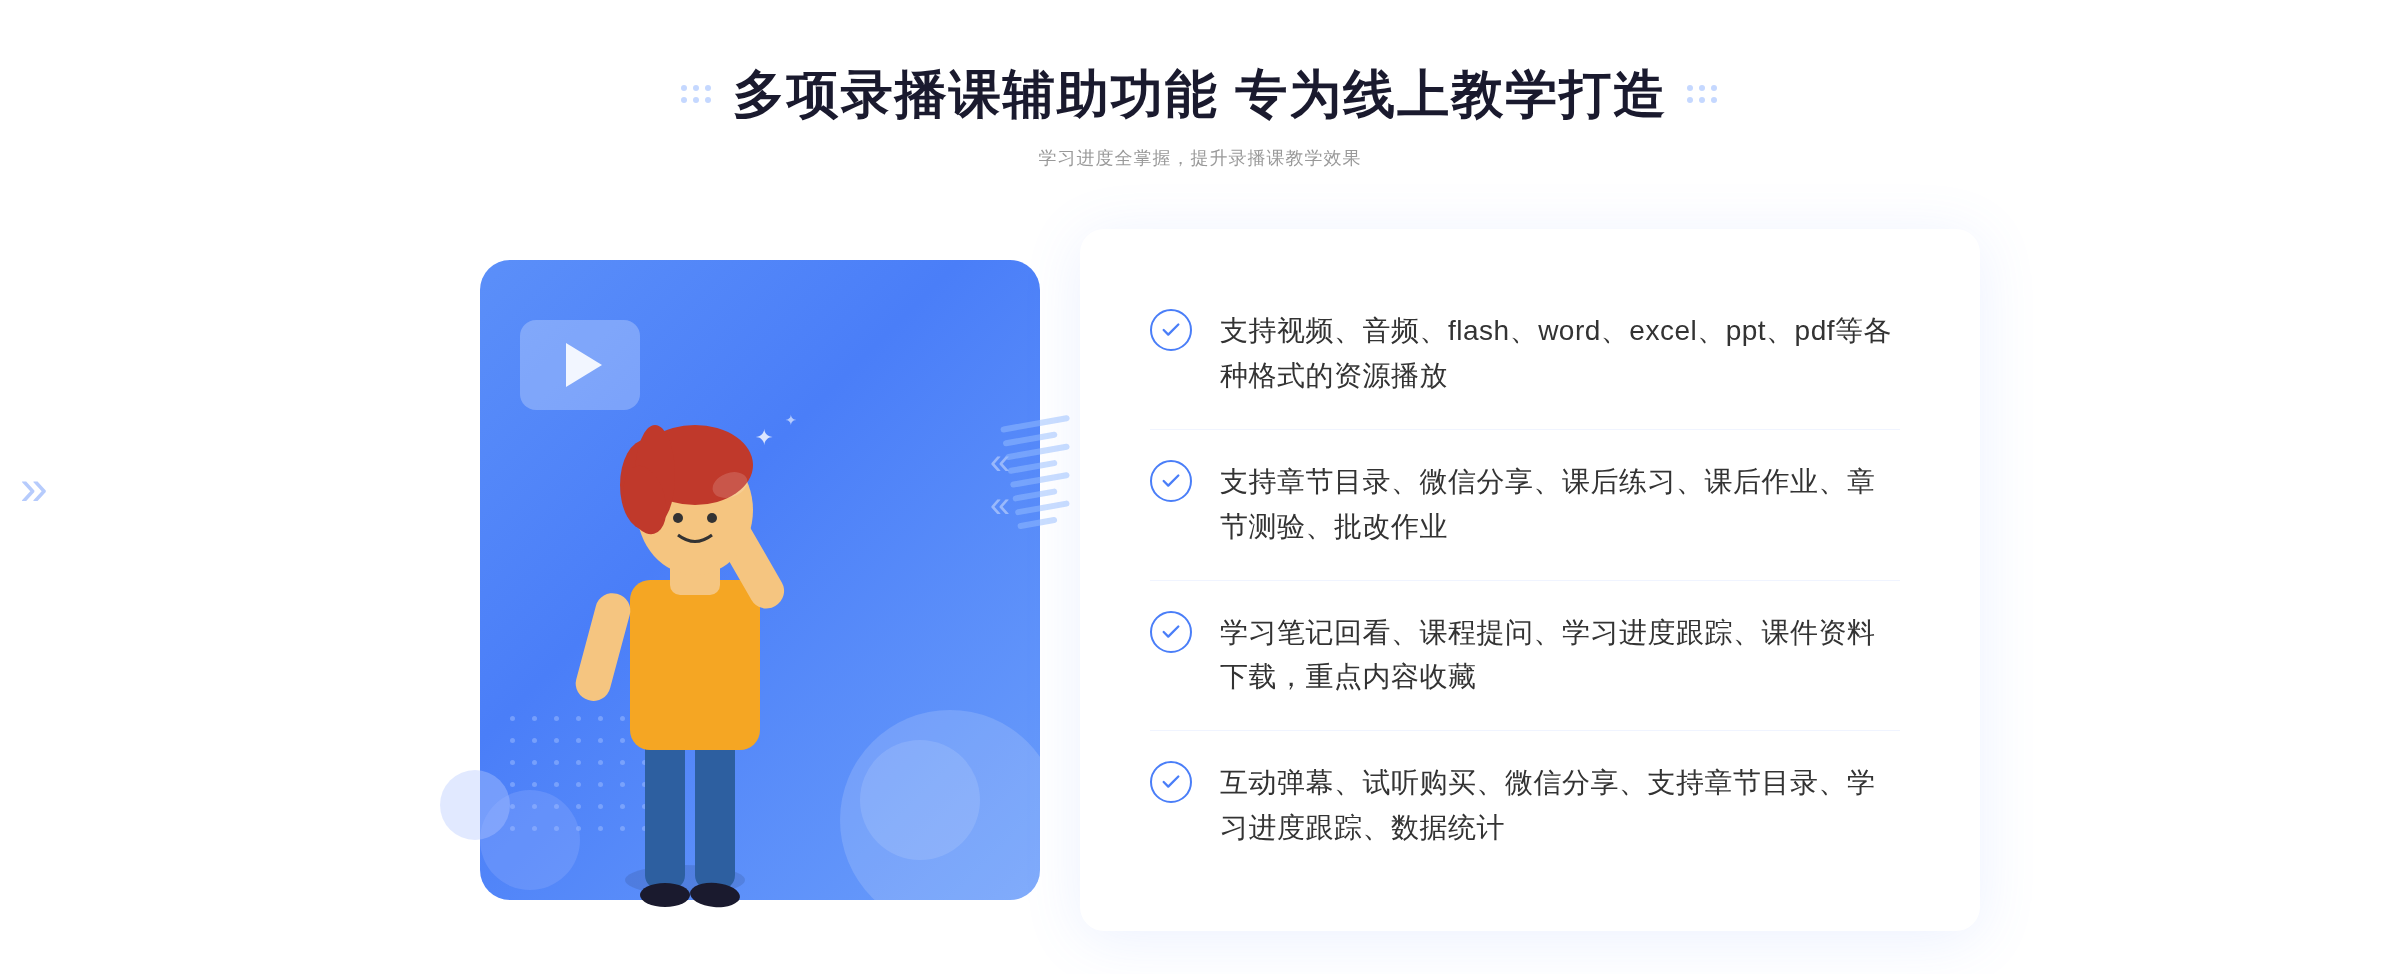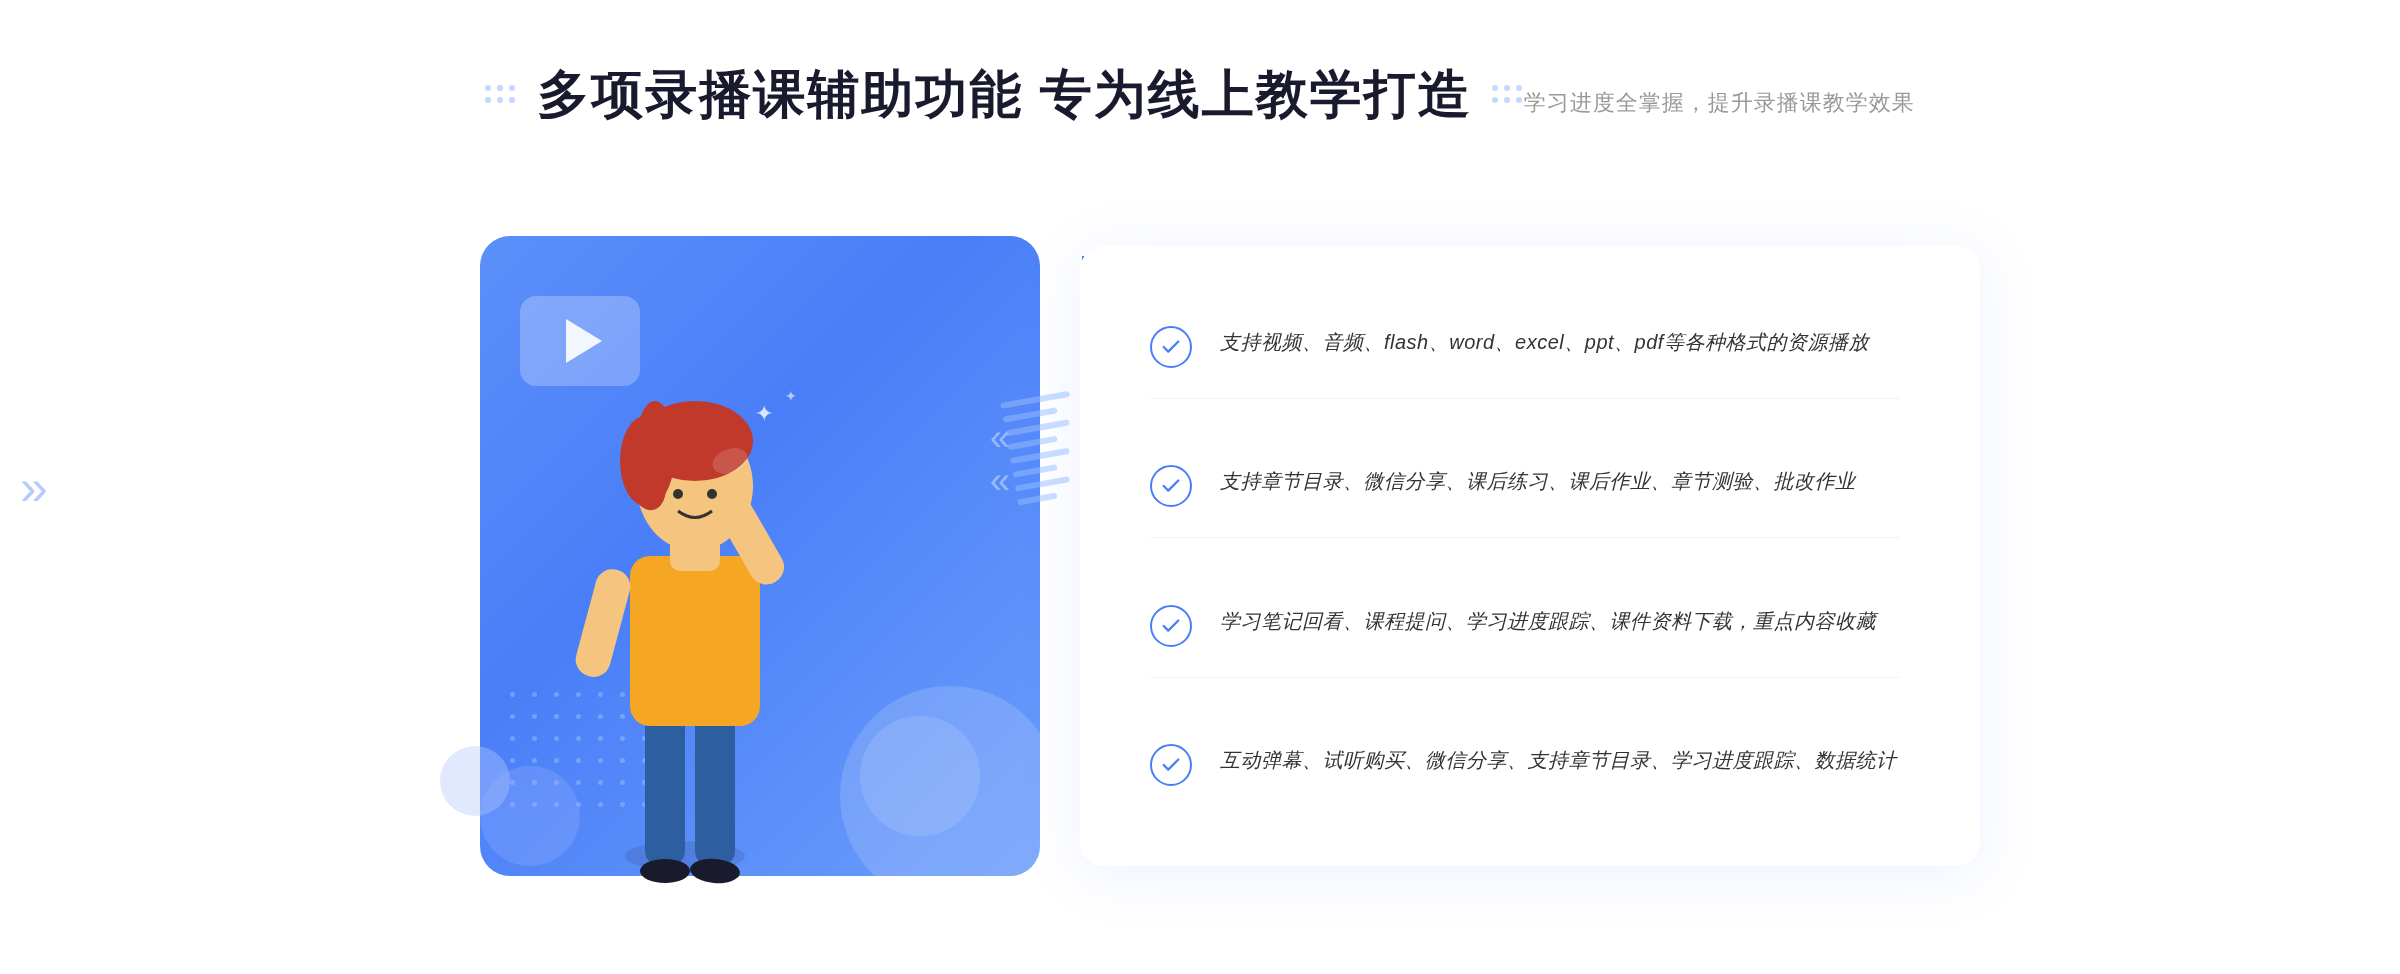--- a/index.html
+++ b/index.html
@@ -26,21 +26,21 @@
       padding: 60px 0 40px;
       position: relative;
     }
 
     
     .header-section {
       text-align: center;
       margin-bottom: 20px;
       position: relative;
       display: flex;
-      flex-direction: row;
+      flex-direction: column;
       align-items: center;
     }
 
     .title-row {
       display: flex;
       align-items: center;
       gap: 20px;
       margin-bottom: 16px;
     }
 
@@ -65,21 +65,21 @@
     }
 
     .main-title {
       font-size: 52px;
       font-weight: 700;
       color: #1a1a2e;
       letter-spacing: 2px;
     }
 
     .subtitle {
-      font-size: 22px;
+      font-size: 18px;
       color: #999999;
       letter-spacing: 1px;
     }
 
     
     .content-area {
       display: flex;
       align-items: center;
       justify-content: center;
       width: 1600px;
@@ -218,25 +218,24 @@
       border: 2px solid #4a7ef8;
       display: flex;
       align-items: center;
       justify-content: center;
       color: #4a7ef8;
       font-size: 20px;
       flex-shrink: 0;
     }
 
     .feature-text {
-      font-size: 20px;
+      font-size: 28px;
       color: #333333;
       line-height: 1.6;
       letter-spacing: 0.5px;
-      font-style: italic;
     }
 
     
     .bg-deco-left {
       position: absolute;
       left: 20px;
       top: 50%;
       transform: translateY(-50%);
     }
 

